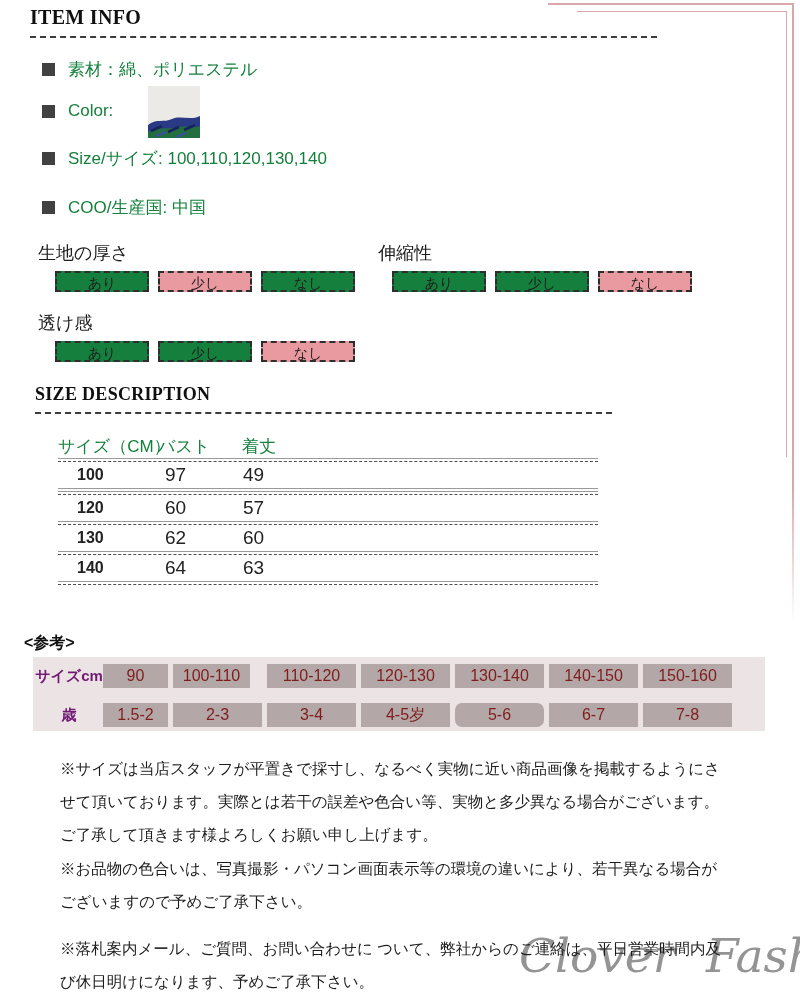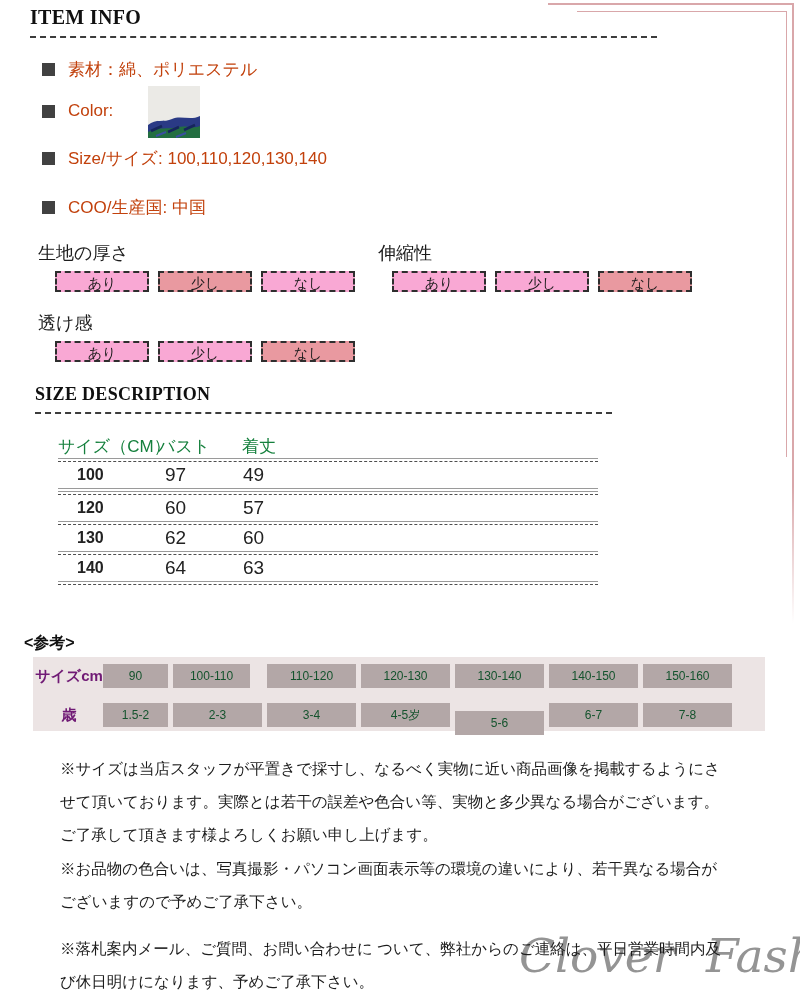--- a/index.html
+++ b/index.html
@@ -9,48 +9,48 @@
 
   
   .frame{position:absolute;background:#d9a7aa;}
   .frame-fade{position:absolute;background:linear-gradient(#d9a7aa 78%, rgba(217,167,170,0));}
 
   
   .sec-title{font-family:"Liberation Serif", serif;font-weight:700;color:#101010;letter-spacing:.3px;}
   .dashline{position:absolute;border-top:2px dashed #3c3c3c;height:0;}
 
   
-  .bullet-row{position:absolute;display:flex;align-items:center;font-size:17px;color:#c2410c;text-align:center;}
+  .bullet-row{position:absolute;display:flex;align-items:center;font-size:17px;color:#15803d;text-align:center;}
   .sq{width:13px;height:13px;background:#414141;margin-right:13px;flex:0 0 auto;}
 
   
   .attr-label{position:absolute;font-size:18px;color:#1d1d1d;text-align:right;}
   .opt-row{position:absolute;display:flex;gap:9px;}
   .opt{width:94px;height:21px;line-height:21px;text-align:center;font-size:14px;color:#1c1c1c;
-       border:2px dashed #2e2e2e;background:#f9a8d4;box-sizing:border-box;}
+       border:2px dashed #2e2e2e;background:#15803d;box-sizing:border-box;}
   .opt.selected{background:#e999a0;}
 
   
   .stable{position:absolute;left:58px;top:424px;width:540px;}
   .srow{position:relative;height:27px;line-height:27px;}
   .shead{position:relative;height:22px;line-height:22px;font-size:17px;color:#15803d;margin-top:12px;}
   .shead span,.srow span{position:absolute;}
   .c1h{left:0;} .c2h{left:100px;} .c3h{left:184px;}
   .c1{left:19px;font-weight:700;font-size:16px;}
   .c2{left:107px;font-size:19px;} .c3{left:185px;font-size:19px;}
   .sep{border-top:1px solid #9a9a9a;height:2px;}
   .sep::after{content:"";display:block;border-top:1px dashed #4e4e4e;margin-top:2px;}
 
   
   .ref-title{position:absolute;left:24px;top:633px;font-size:16px;font-weight:700;color:#111;}
   .rtable{position:absolute;left:33px;top:657px;width:732px;height:74px;background:#ece4e4;}
   .rlabel{position:absolute;height:24px;line-height:24px;text-align:center;
           font-size:15px;font-weight:600;color:#701a75;}
   .rcell{position:absolute;height:24px;line-height:24px;text-align:center;
-         font-size:12px;color:#14532d;background:#b3a7a7;}
+         font-size:16px;color:#7f1d1d;background:#b3a7a7;}
 
   
   .note{position:absolute;left:60px;width:666px;font-size:15.5px;line-height:33px;
         color:#1c1c1c;z-index:2;}
 
   
   .watermark{position:absolute;left:519px;top:928px;z-index:1;white-space:nowrap;
              font-family:"DejaVu Serif", serif;font-style:italic;font-size:47px;
              color:#949494;word-spacing:16px;}
 </style>
@@ -167,20 +167,20 @@
   <div class="rcell" style="left:328px;top:7px;width:89px;">120-130</div>
   <div class="rcell" style="left:422px;top:7px;width:89px;">130-140</div>
   <div class="rcell" style="left:516px;top:7px;width:89px;">140-150</div>
   <div class="rcell" style="left:610px;top:7px;width:89px;">150-160</div>
 
   <div class="rlabel" style="left:2px;top:46px;width:68px;">歳</div>
   <div class="rcell" style="left:70px;top:46px;width:65px;">1.5-2</div>
   <div class="rcell" style="left:140px;top:46px;width:89px;">2-3</div>
   <div class="rcell" style="left:234px;top:46px;width:89px;">3-4</div>
   <div class="rcell" style="left:328px;top:46px;width:89px;">4-5岁</div>
-  <div class="rcell" style="left:422px;top:54px;width:89px;">5-6</div>
+  <div class="rcell" style="left:422px;top:46px;width:89px;border-radius:7px;">5-6</div>
   <div class="rcell" style="left:516px;top:46px;width:89px;">6-7</div>
   <div class="rcell" style="left:610px;top:46px;width:89px;">7-8</div>
 </div>
 
 <div class="note" style="top:752px;">※サイズは当店スタッフが平置きで採寸し、なるべく実物に近い商品画像を掲載するようにさせて頂いております。実際とは若干の誤差や色合い等、実物と多少異なる場合がございます。ご了承して頂きます様よろしくお願い申し上げます。</div>
 <div class="note" style="top:852px;">※お品物の色合いは、写真撮影・パソコン画面表示等の環境の違いにより、若干異なる場合がございますので予めご了承下さい。</div>
 <div class="note" style="top:932px;">※落札案内メール、ご質問、お問い合わせに ついて、弊社からのご連絡は、平日営業時間内及び休日明けになります、予めご了承下さい。</div>
 
 </body></html>

